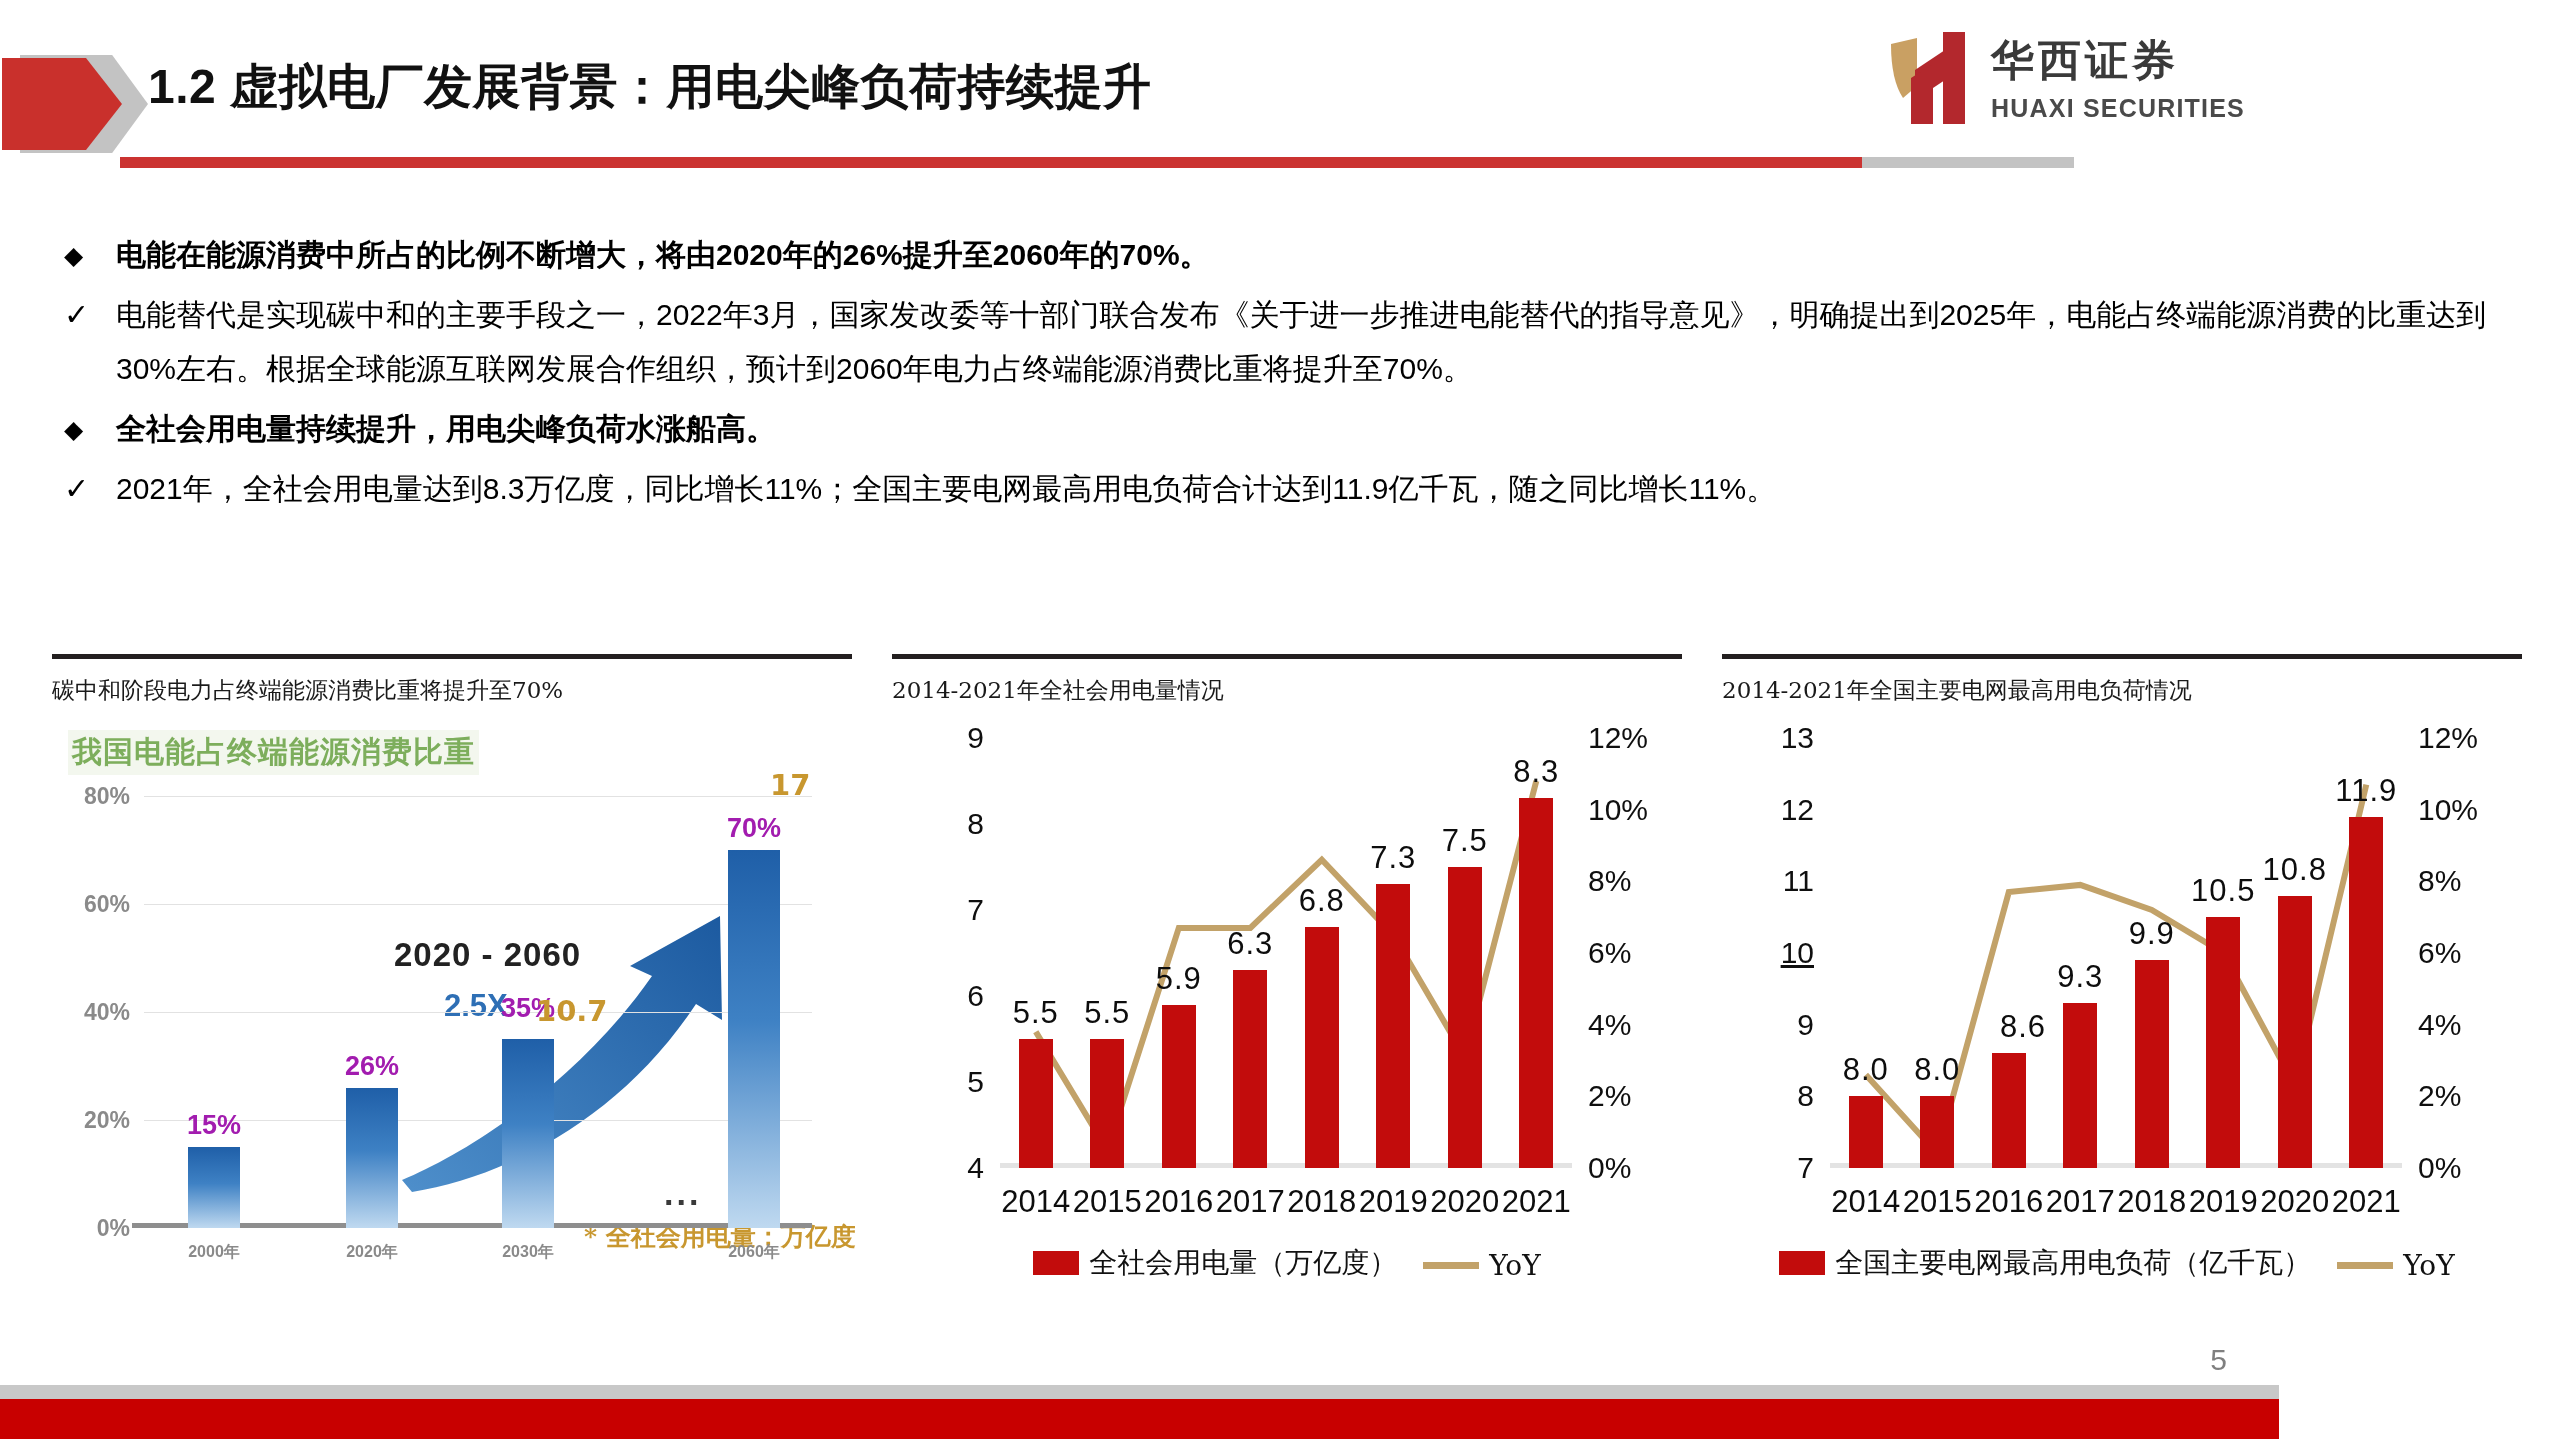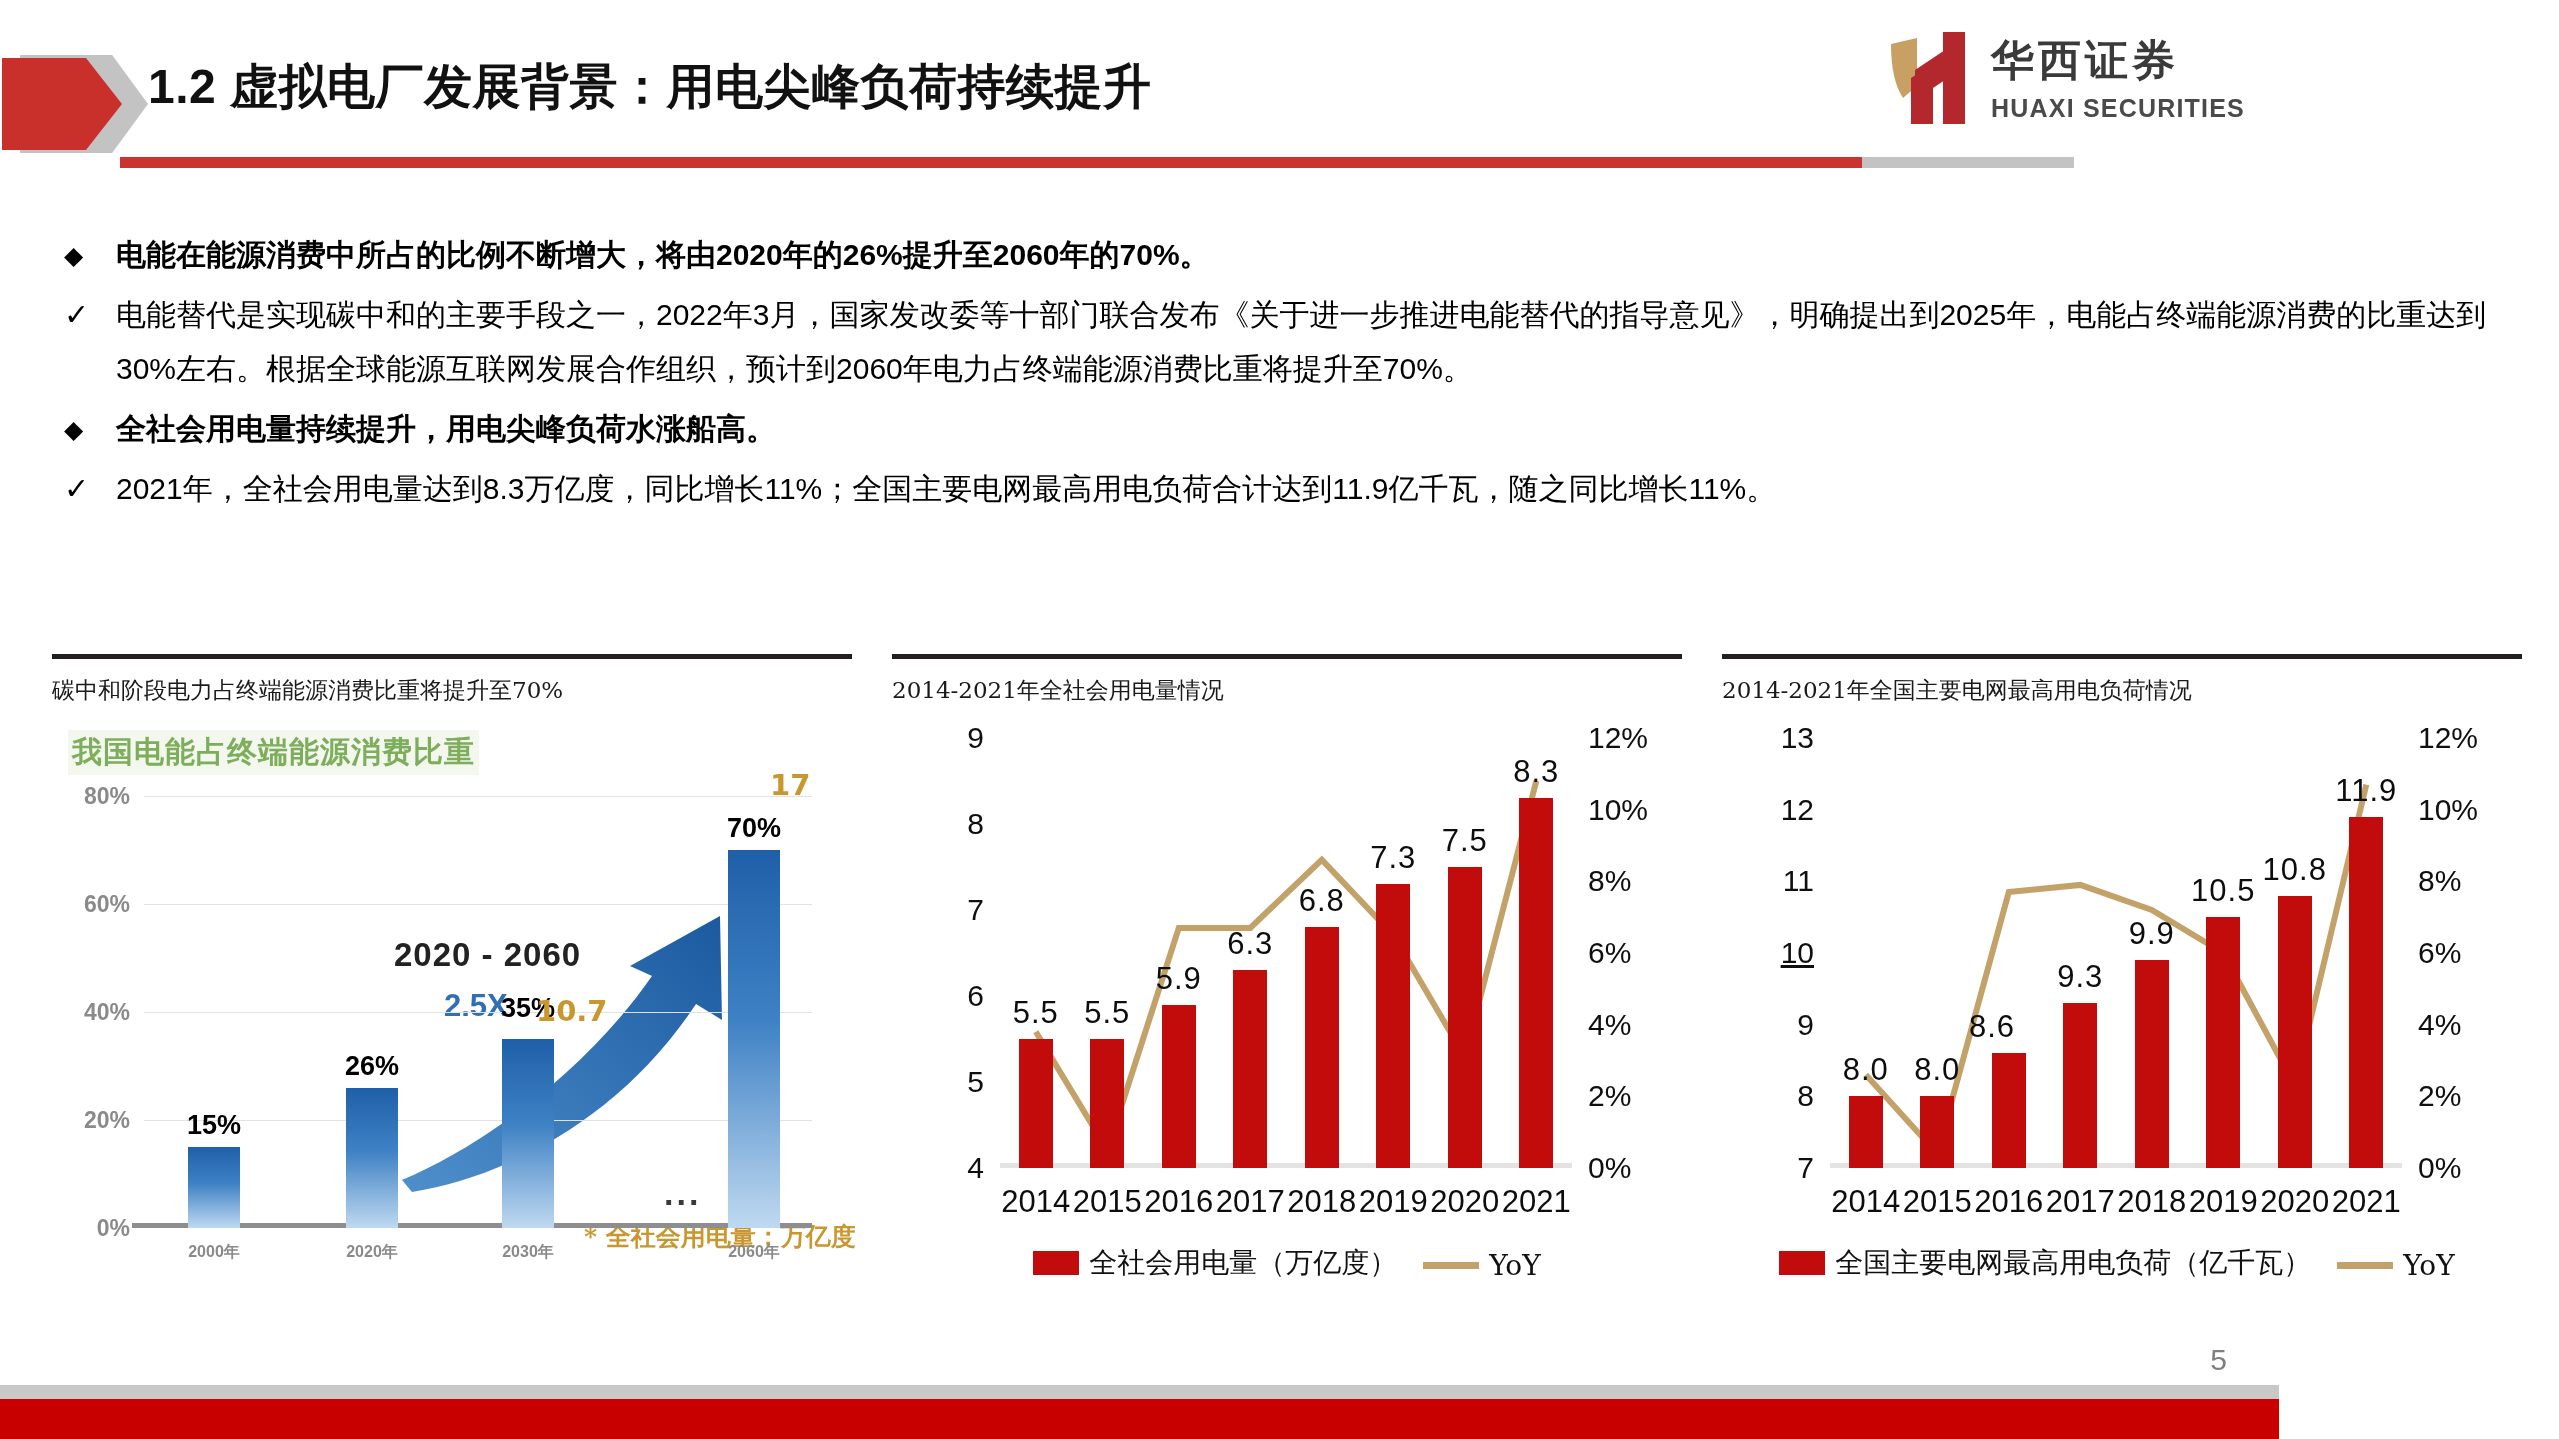--- a/index.html
+++ b/index.html
@@ -69,21 +69,21 @@
     position: absolute; left: 16px; top: 6px; font-size: 30px; font-weight: bold;
     color: #7DAE5C; letter-spacing: 1px; background: #F3F7EE; padding: 2px 4px;
   }
   .c1-plot { position: absolute; left: 92px; top: 72px; width: 668px; height: 432px; }
   .c1-grid { position: absolute; left: 0; right: 0; height: 1px; background: #E2E2E2; }
   .c1-ylab { position: absolute; right: 100%; margin-right: 14px; transform: translateY(-50%);
              font-size: 23px; color: #8A8A8A; font-weight: bold; white-space: nowrap;}
   .c1-axis { position: absolute; left: -12px; right: 0; bottom: 0; height: 5px; background: #8E8E8E; }
   .c1-bar { position: absolute; bottom: 0; width: 52px;
             background: linear-gradient(180deg,#1F5FA8 0%, #3E81C4 45%, #BFD9F0 100%); }
-  .c1-bval { position: absolute; transform: translate(-50%,-100%); font-size: 27px; color: #000000;
+  .c1-bval { position: absolute; transform: translate(-50%,-100%); font-size: 27px; color: #a21caf;
              font-weight: bold; white-space: nowrap; }
   .c1-xlab { position: absolute; top: 100%; margin-top: 14px; transform: translateX(-50%);
              font-size: 16px; color: #8A8A8A; font-weight: bold; white-space: nowrap; }
   .c1-gold { position: absolute; font-size: 29px; color: #C8972F; font-weight: bold; white-space: nowrap;
              font-family: "DejaVu Sans", sans-serif; }
   .c1-arrowtxt1 { position: absolute; left: 250px; top: 140px; font-size: 33px; font-weight: bold; color: #222; letter-spacing: 1px;}
   .c1-arrowtxt2 { position: absolute; left: 300px; top: 192px; font-size: 31px; font-weight: bold; color: #2E6FB5;}
   .c1-dots { position: absolute; left: 520px; top: 378px; font-size: 34px; color: #3A3A3A; font-weight: bold; letter-spacing: 3px;}
   .c1-note { position: absolute; left: 440px; top: 424px; font-size: 25px; color: #C8972F; font-weight: bold;
              font-family: "DejaVu Serif", serif; white-space: nowrap;}
@@ -293,21 +293,21 @@
           <div class="cc-y2tick" style="top: 143.333px;">8%</div>
           <div class="cc-y2tick" style="top: 71.6667px;">10%</div>
           <div class="cc-y2tick" style="top: 0px;">12%</div>
           <div class="cc-bar" style="left: 35.75px; height: 71.6667px; background: rgb(194, 12, 12);"></div>
           <div class="cc-lbl" style="left: 35.75px; top: 350.333px;">8.0</div>
           <div class="cc-xlab" style="left: 35.75px;">2014</div>
           <div class="cc-bar" style="left: 107.25px; height: 71.6667px; background: rgb(194, 12, 12);"></div>
           <div class="cc-lbl" style="left: 107.25px; top: 350.333px;">8.0</div>
           <div class="cc-xlab" style="left: 107.25px;">2015</div>
           <div class="cc-bar" style="left: 178.75px; height: 114.667px; background: rgb(194, 12, 12);"></div>
-          <div class="cc-lbl" style="left: 162px; top: 307.333px;">8.6</div>
+          <div class="cc-lbl" style="left: 193px; top: 307.333px;">8.6</div>
           <div class="cc-xlab" style="left: 178.75px;">2016</div>
           <div class="cc-bar" style="left: 250.25px; height: 164.833px; background: rgb(194, 12, 12);"></div>
           <div class="cc-lbl" style="left: 250.25px; top: 257.167px;">9.3</div>
           <div class="cc-xlab" style="left: 250.25px;">2017</div>
           <div class="cc-bar" style="left: 321.75px; height: 207.833px; background: rgb(194, 12, 12);"></div>
           <div class="cc-lbl" style="left: 321.75px; top: 214.167px;">9.9</div>
           <div class="cc-xlab" style="left: 321.75px;">2018</div>
           <div class="cc-bar" style="left: 393.25px; height: 250.833px; background: rgb(194, 12, 12);"></div>
           <div class="cc-lbl" style="left: 393.25px; top: 171.167px;">10.5</div>
           <div class="cc-xlab" style="left: 393.25px;">2019</div>

